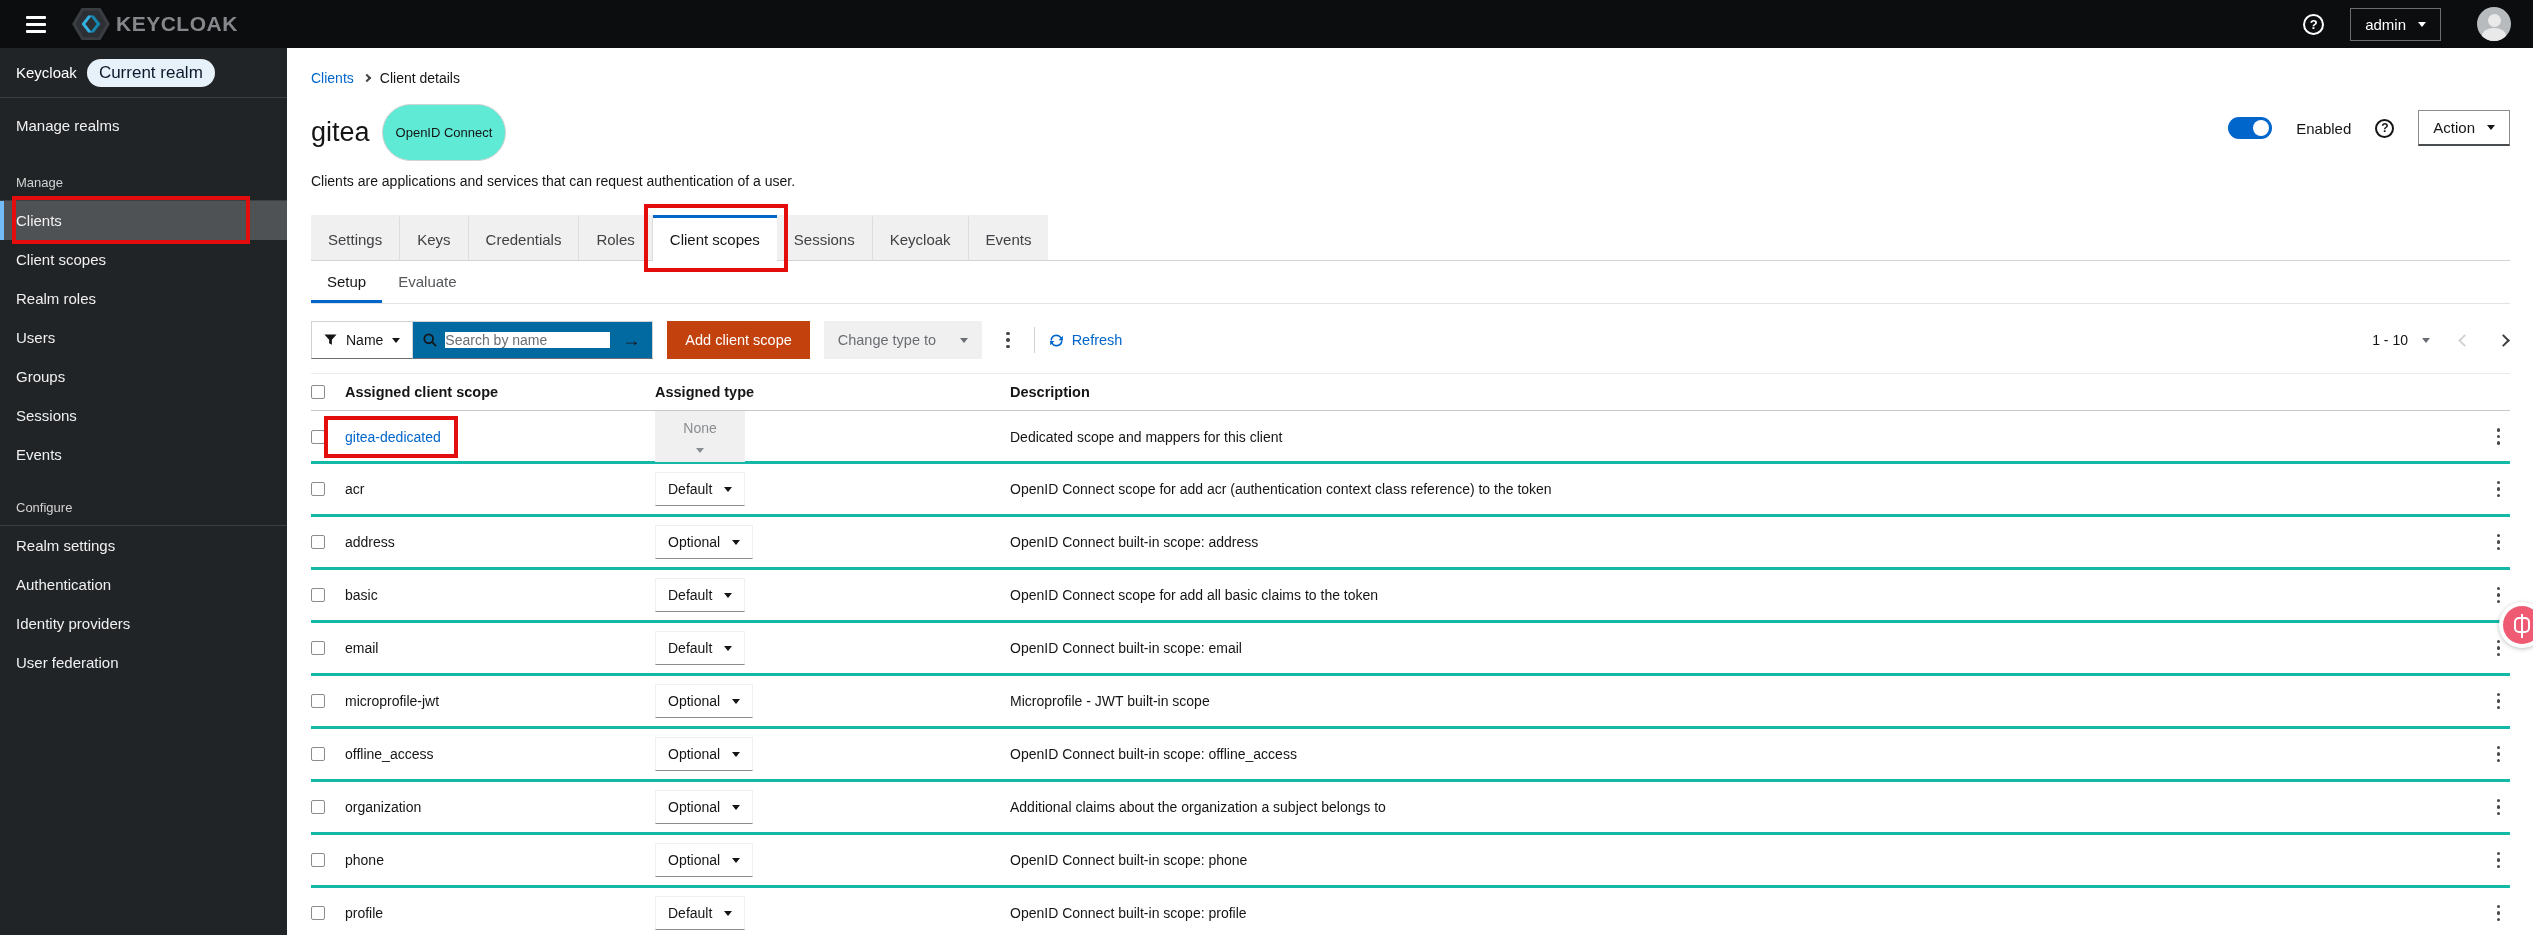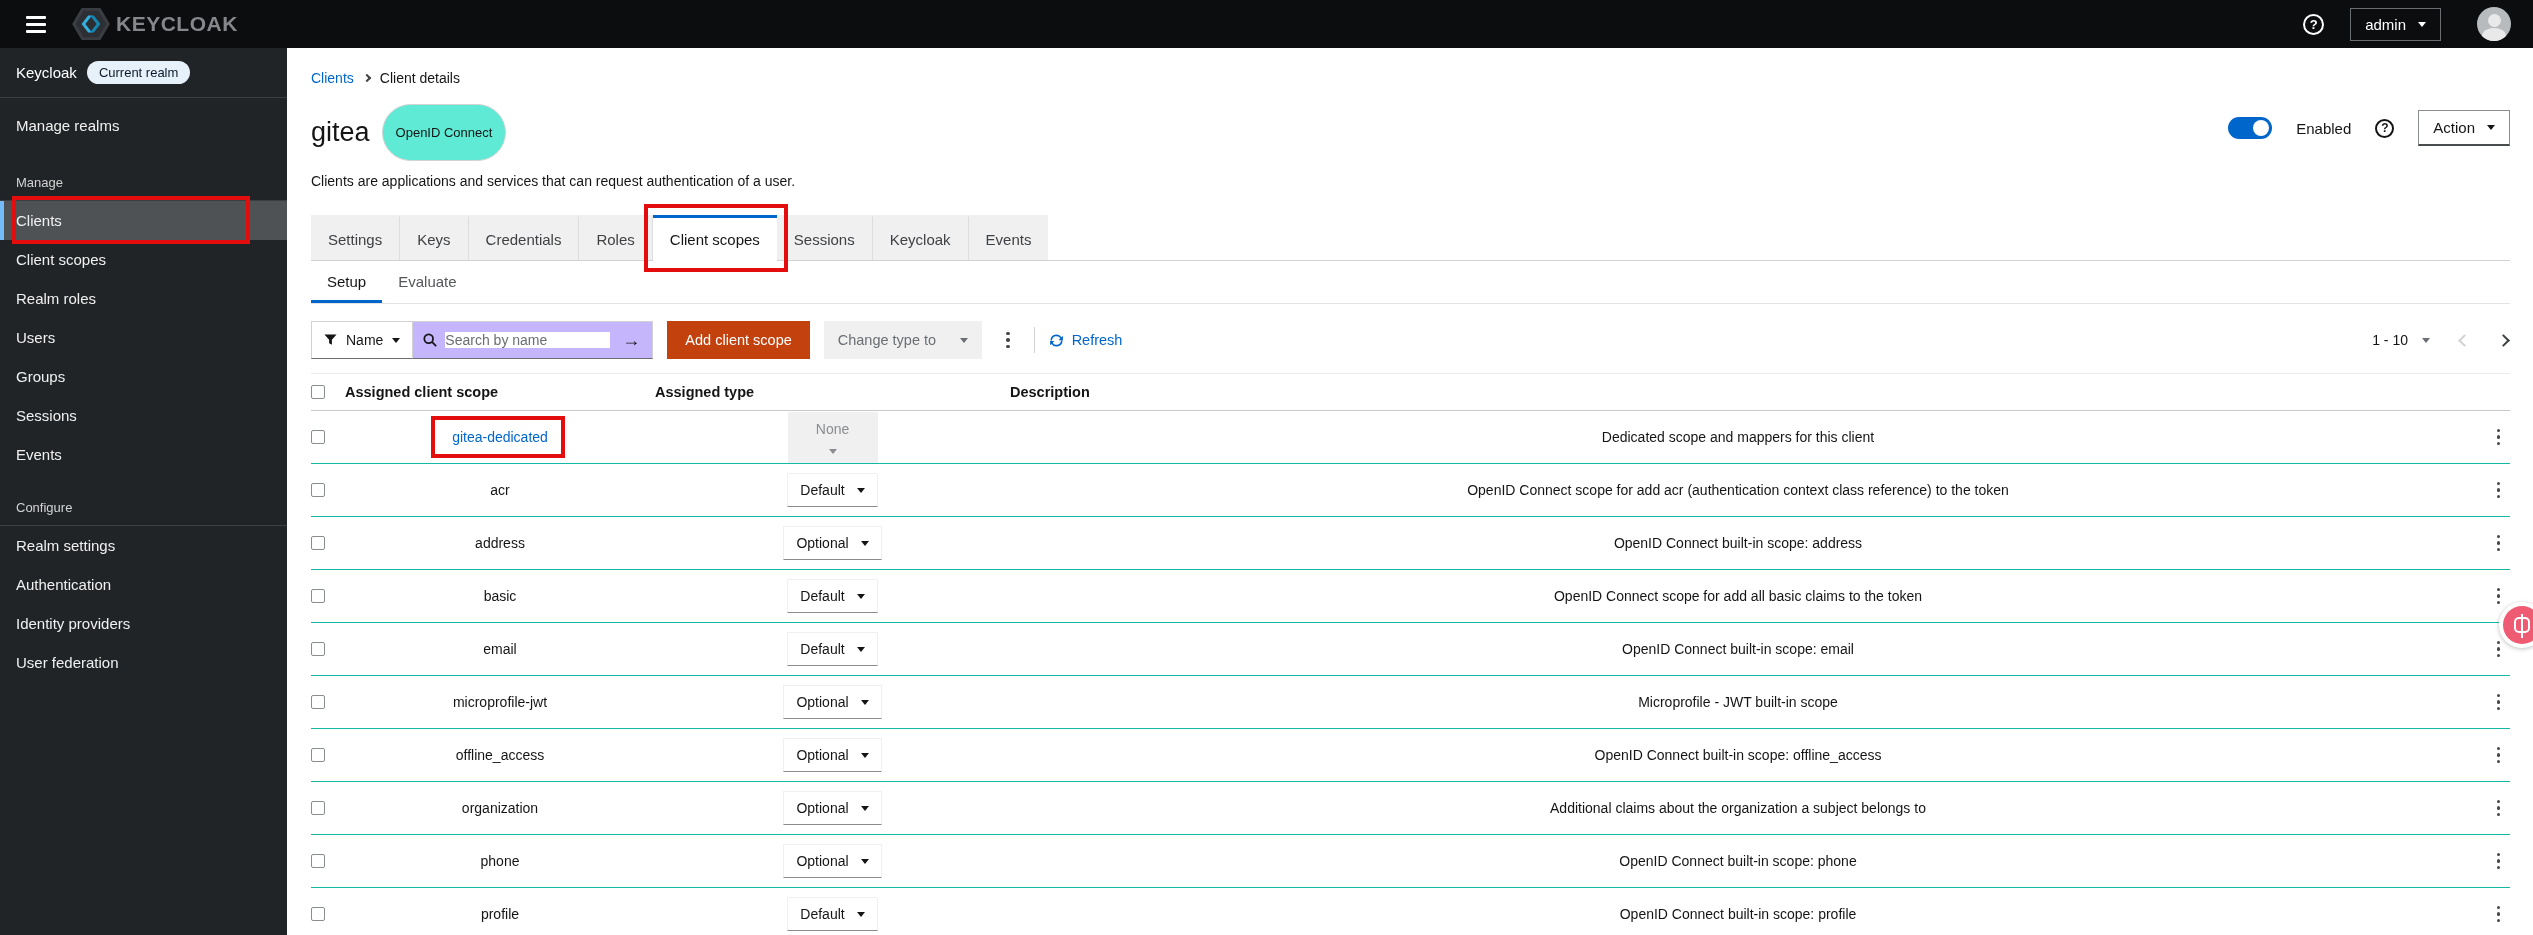--- a/index.html
+++ b/index.html
@@ -28,21 +28,21 @@
 
   
   .app { display:flex; height:887px; }
 
   
   .sidebar { width:287px; background:#212427; color:#f0f0f0; flex-shrink:0;
     display:flex; flex-direction:column; }
   .realm-switcher { height:50px; display:flex; align-items:center; gap:10px;
     padding:0 16px; border-bottom:1px solid #3c3f42; cursor:pointer; }
   .realm-name { font-size:15px; color:#fff; }
-  .realm-badge { background:#e7f1fa; color:#0b1a2b; font-size:13px;
+  .realm-badge { background:#e7f1fa; color:#0b1a2b; font-size:17px;
     padding:4px 12px; border-radius:30px; }
   .nav-top-item { padding:15px 16px; font-size:15px; cursor:pointer; margin-top:4px; }
   .nav-section { margin-top:22px; }
   .nav-section-title { font-size:13px; color:#d2d2d2; padding:4px 16px 10px; }
   .nav-divider { border:none; border-top:1px solid #3c3f42; }
   .nav-item { position:relative; padding:11px 16px; font-size:15px; cursor:pointer; }
   .nav-item.active { background:#4f5255; border-left:4px solid #73bcf7;
     padding-left:12px; }
 
   
@@ -94,21 +94,21 @@
   .subtab { font-size:15px; padding:12px 16px 10px; color:#55575a; cursor:pointer;
     border-bottom:3px solid transparent; }
   .subtab.active { color:#151515; border-bottom:3px solid #0066cc; }
 
   
   .toolbar { display:flex; align-items:center; margin-top:17px; gap:14px; }
   .filter-group { display:flex; }
   .name-toggle { display:flex; align-items:center; gap:9px; background:#fff;
     border:1px solid #d2d2d2; border-bottom-color:#6a6e73; height:38px;
     padding:0 12px; font-size:14px; cursor:pointer; }
-  .search-box { display:flex; align-items:center; background:#c4b5fd;
+  .search-box { display:flex; align-items:center; background:#0369a1;
     border:1px solid #d2d2d2; border-left:none; border-bottom-color:#6a6e73;
     height:38px; width:240px; }
   .search-box input { border:none; outline:none; flex:1; font-size:14px;
     font-family:inherit; color:#151515; min-width:0; }
   .search-box input::placeholder { color:#6a6e73; }
   .search-icon { margin:0 8px 0 10px; flex-shrink:0; }
   .search-arrow { font-size:18px; padding:0 12px; cursor:pointer; color:#151515; }
   .btn-primary { background:#c2410c; color:#fff; border:none; font-size:14.5px;
     font-family:inherit; height:38px; padding:0 18px; cursor:pointer; }
   .change-type { display:flex; align-items:center; gap:24px; background:#f0f0f0;
@@ -126,21 +126,21 @@
     display:inline-block; cursor:pointer; }
   .pg-prev { transform:rotate(-135deg); color:#d2d2d2; border-color:#d2d2d2; }
   .pg-next { transform:rotate(45deg); color:#3d3f41; border-color:#3d3f41; }
 
   
   .scopes-table { margin-top:14px; }
   .t-row { display:grid; grid-template-columns:34px 310px 355px 1fr 44px;
     align-items:center; }
   .t-head { border-top:1px solid #ebebeb; border-bottom:1px solid #c6c9cc;
     height:38px; font-weight:bold; font-size:14.5px; }
-  .t-body .t-row { height:53px; border-bottom:1px solid #14b8a6;text-align:center; }
+  .t-body .t-row { height:53px; border-bottom:3px solid #14b8a6; }
   .checkbox { width:14px; height:14px; border:1px solid #8a8d90; border-radius:2px;
     background:#fff; cursor:pointer; }
   .scope-name { font-size:14px; position:relative; display:inline-block; }
   .scope-name.link a { color:#0066cc; text-decoration:none; cursor:pointer; }
   .select { display:inline-flex; align-items:center; justify-content:space-between;
     min-width:90px; gap:12px; background:#fff; border:1px solid #f0f0f0;
     border-bottom:1px solid #8a8d90; padding:8px 12px; font-size:14px; cursor:pointer; }
   .select.disabled { background:#f0f0f0; color:#8a8d90; border-color:#f0f0f0;
     cursor:default;flex-direction:column; }
   .desc-cell { font-size:14px; }

